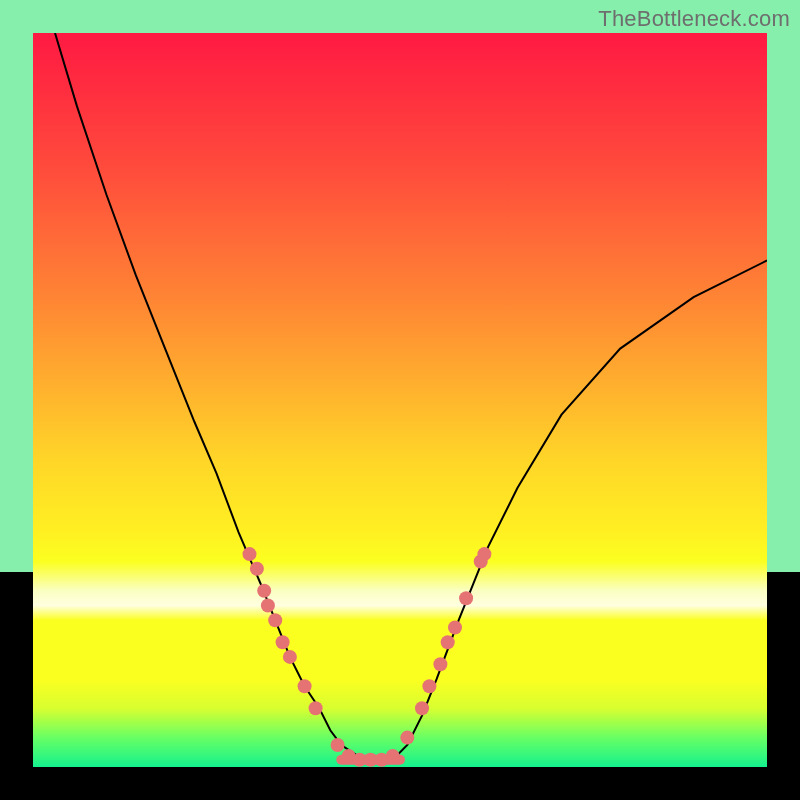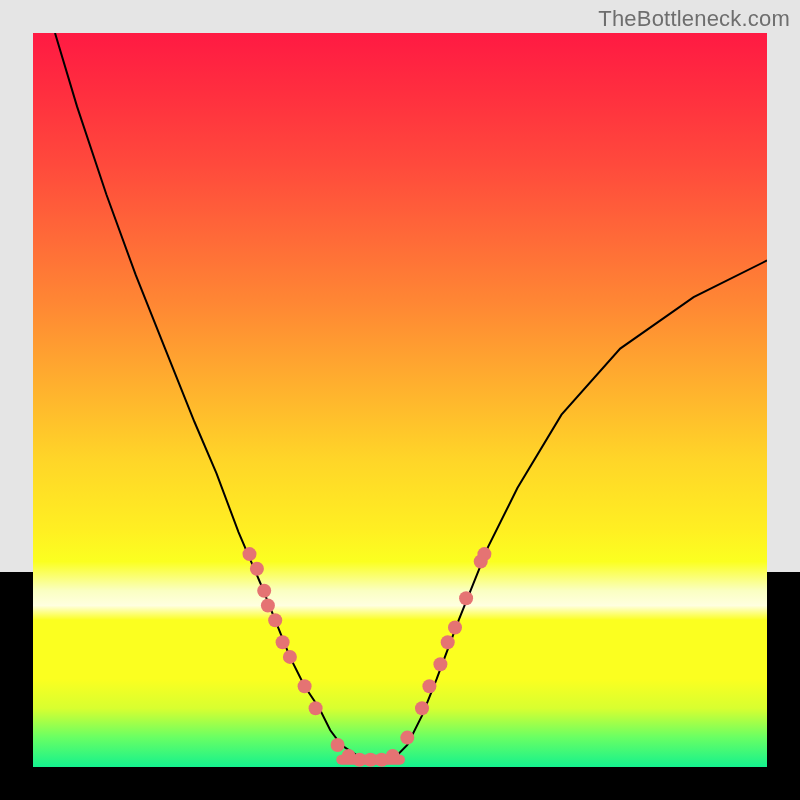--- a/index.html
+++ b/index.html
@@ -8,21 +8,21 @@
     width: 800px;
     height: 800px;
     background: #000;
     overflow: hidden;
     font-family: Arial, Helvetica, sans-serif;
   }
   .frame {
     position: absolute;
     width: 800px;
     height: 572px;
-    background: #e5e5e5;
+    background: #86efac;
   }
   .plot-area {
     position: absolute;
     left: 33px;
     top: 33px;
     width: 734px;
     height: 734px;
     overflow: hidden;
   }
   .gradient {

